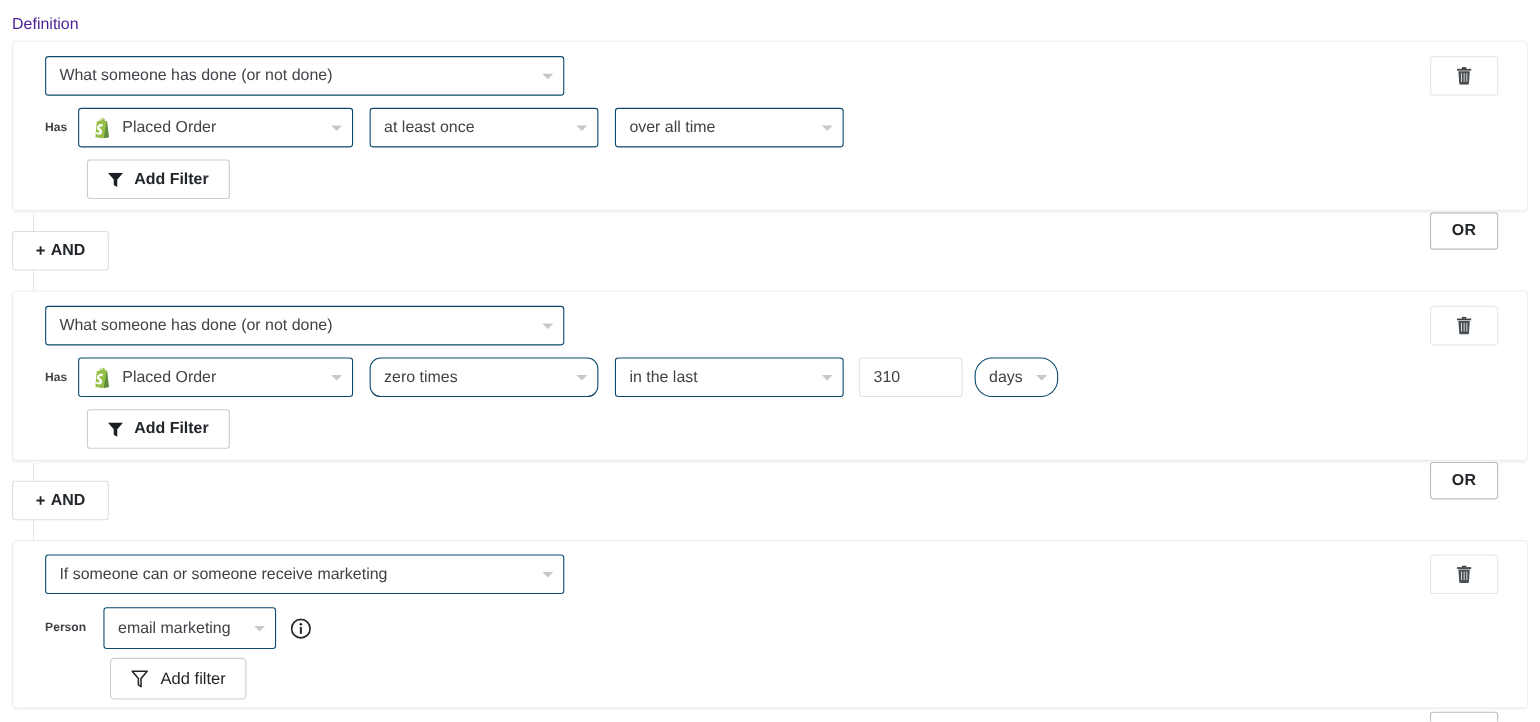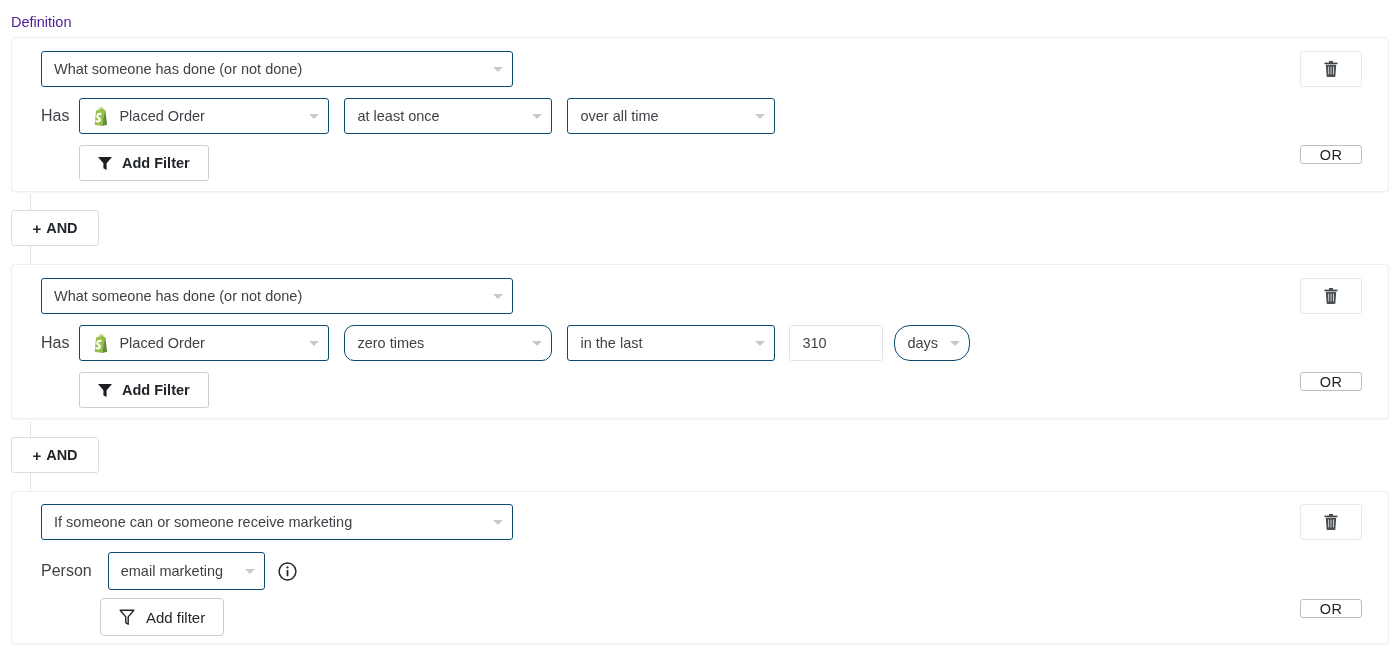--- a/index.html
+++ b/index.html
@@ -74,24 +74,25 @@
     border: 1px solid #dfe1e3;
     border-radius: 3px;
     display: flex;
     align-items: center;
     padding: 0 12px;
     font-size: 14.5px;
     color: #3f4347;
   }
 
   .leadlabel {
-    font-size: 16px;
+    font-size: 11px;
     color: #3f4347;
     margin-right: 10px;
     white-space: nowrap;
+    font-weight: bold;
   }
 
   .shopify-icon {
     width: 18px; height: 19px;
     margin-right: 9px;
     flex: 0 0 auto;
     display: block;
   }
 
   .btn {
@@ -119,25 +120,26 @@
     padding: 0 18px;
     font-size: 15px;
     font-weight: normal;
     border-color: #c9cdd0;
     border-radius: 4px;
   }
   .btn-addfilter-light .funnel-outline { margin-right: 11px; display: block; }
 
   .btn-or {
     position: absolute;
-    width: 62px; height: 19px;
-    font-size: 14.5px;
-    font-weight: normal;
+    width: 62px; height: 34px;
+    font-size: 14.5px;
+    font-weight: bold;
     letter-spacing: .3px;
     border-color: #babec1;
+    margin-top: 48px;
   }
 
   .btn-trash {
     position: absolute;
     width: 62px; height: 36px;
     border-color: #e6e8ea;
   }
 
   .info-icon { margin-left: 13px; display: block; flex: 0 0 auto; }
 

